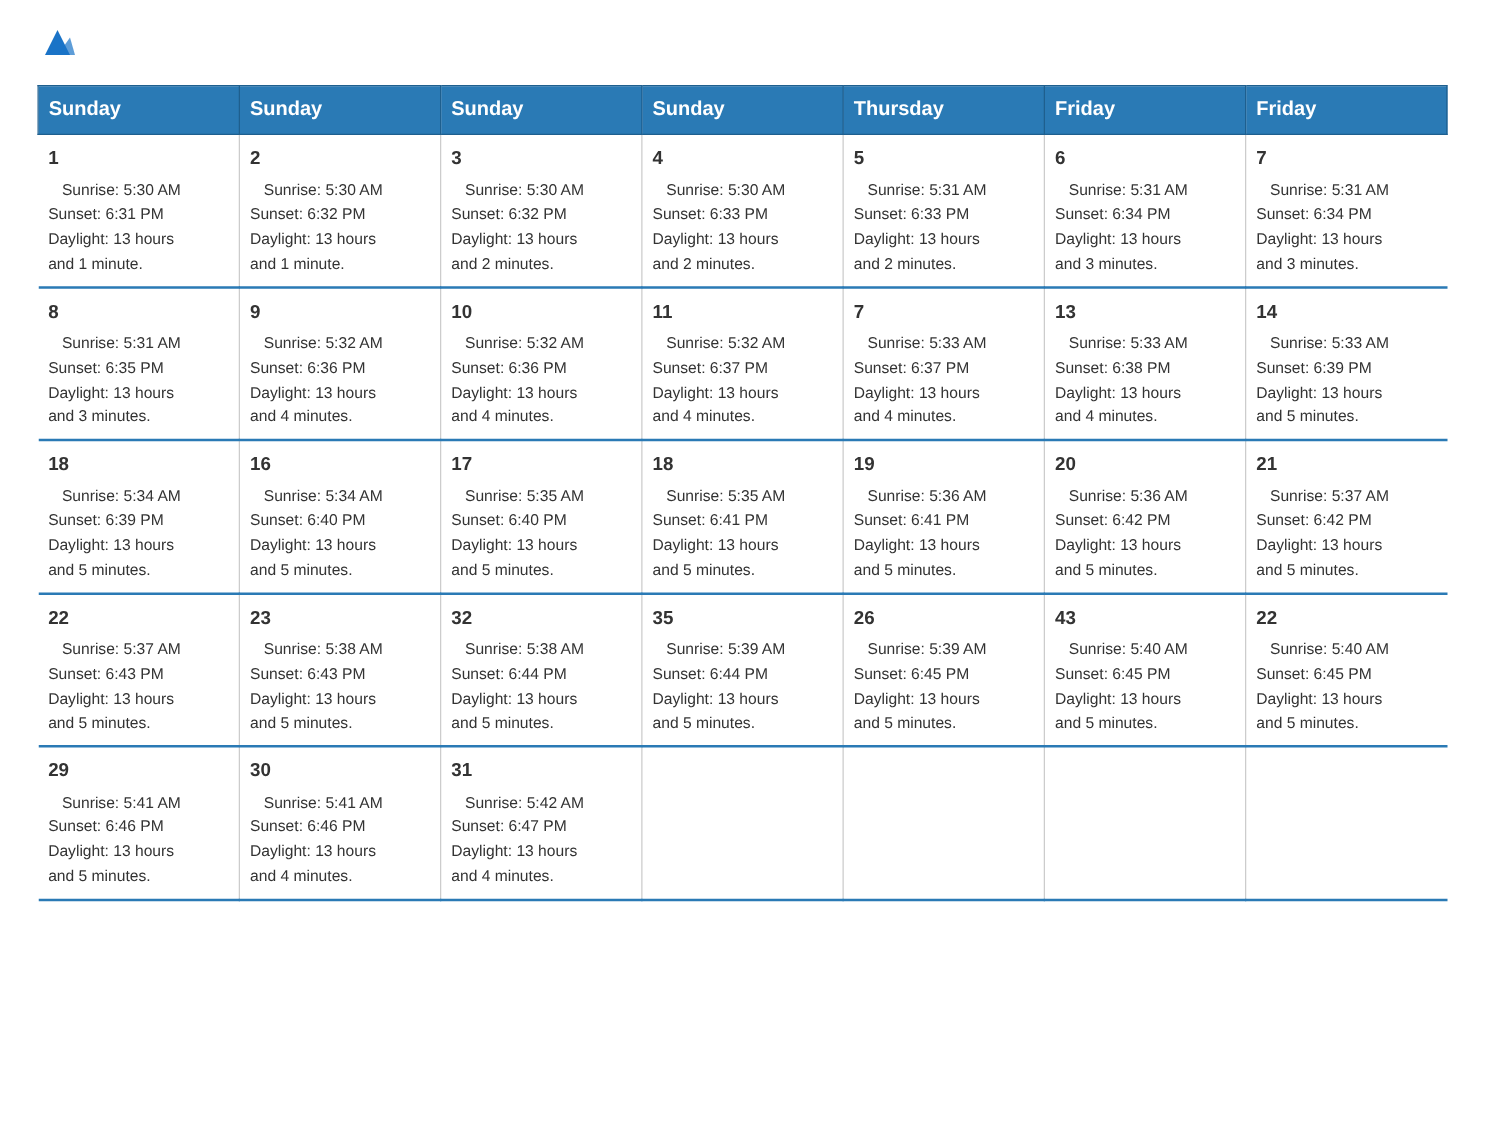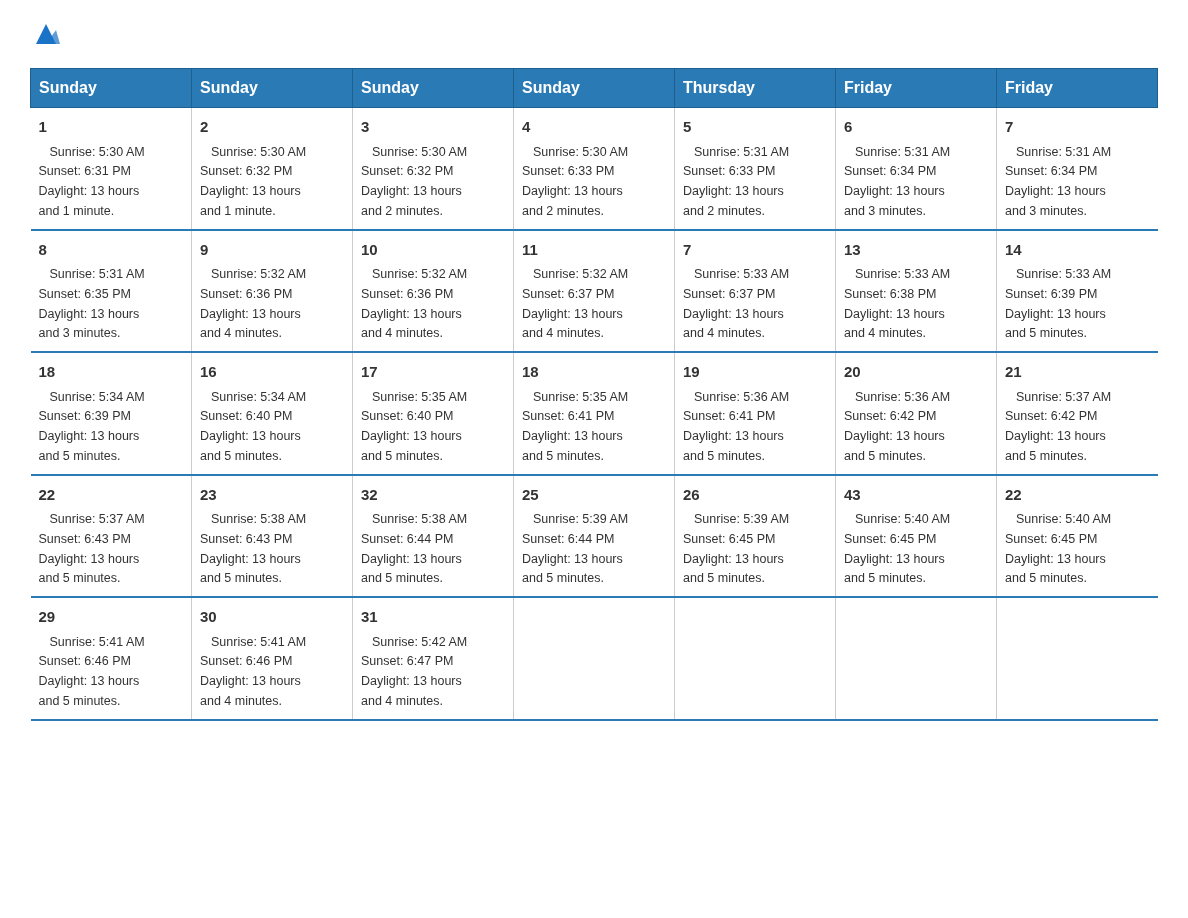--- a/index.html
+++ b/index.html
@@ -220,21 +220,21 @@
       </td>
         <td>
         <span class="day-num">23</span>
         <span class="day-info">Sunrise: 5:38 AM<br>Sunset: 6:43 PM<br>Daylight: 13 hours<br>and 5 minutes.</span>
       </td>
         <td>
         <span class="day-num">32</span>
         <span class="day-info">Sunrise: 5:38 AM<br>Sunset: 6:44 PM<br>Daylight: 13 hours<br>and 5 minutes.</span>
       </td>
         <td>
-        <span class="day-num">25</span>
+        <span class="day-num">35</span>
         <span class="day-info">Sunrise: 5:39 AM<br>Sunset: 6:44 PM<br>Daylight: 13 hours<br>and 5 minutes.</span>
       </td>
         <td>
         <span class="day-num">26</span>
         <span class="day-info">Sunrise: 5:39 AM<br>Sunset: 6:45 PM<br>Daylight: 13 hours<br>and 5 minutes.</span>
       </td>
         <td>
         <span class="day-num">43</span>
         <span class="day-info">Sunrise: 5:40 AM<br>Sunset: 6:45 PM<br>Daylight: 13 hours<br>and 5 minutes.</span>
       </td>

